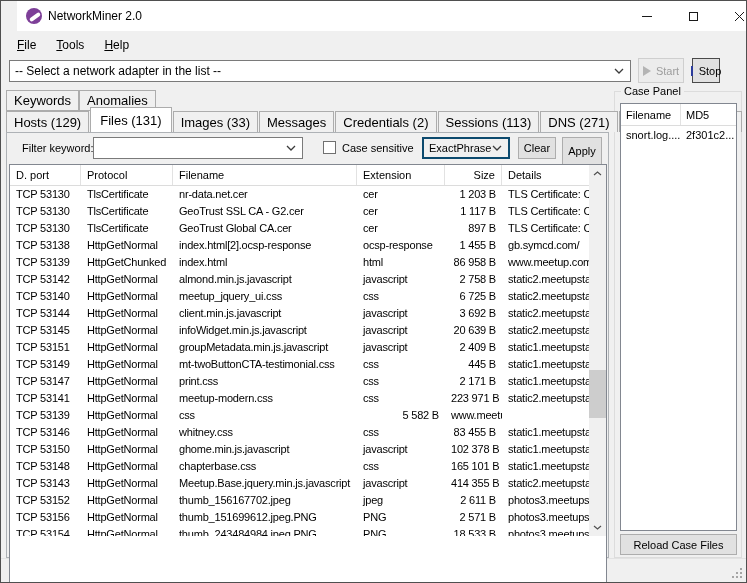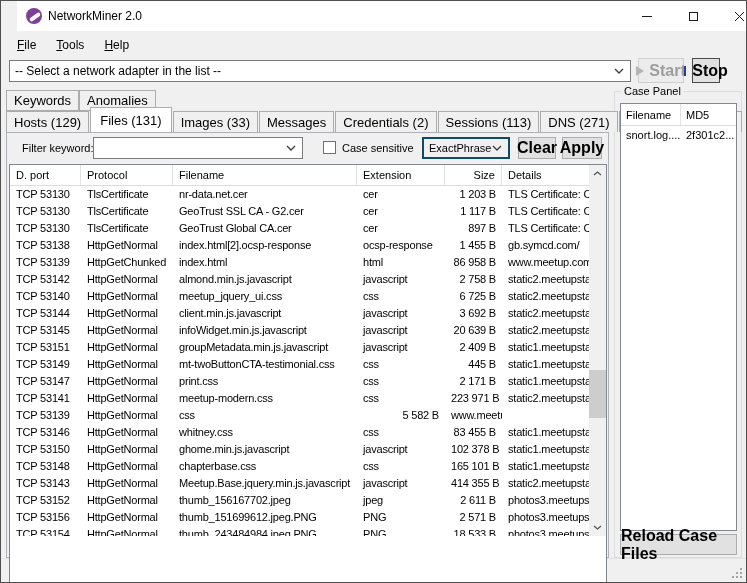--- a/index.html
+++ b/index.html
@@ -24,21 +24,21 @@
              display:flex; align-items:center; padding-left:6px; }
   .menu-item { font-size:12px; padding:4px 10px; }
   .menu-item::first-letter { text-decoration:underline; }
 
   
   .combo { background:#ffffff; border:1px solid #7a7a7a; display:flex; align-items:center;
            padding-left:5px; position:relative; }
   .combo .arrow { position:absolute; right:6px; top:50%; transform:translateY(-50%); }
   .adapter-combo { position:absolute; left:8px; top:59px; width:622px; height:22px; font-size:12px; }
   .btn { border:1px solid #adadad; background:#e1e1e1; display:flex; align-items:center;
-         justify-content:center; font-size:16px;font-weight:bold; }
+         justify-content:center; font-size:11px; }
   .start-btn { position:absolute; left:637px; top:57px; width:46px; height:25px;
                background:#ececec; border-color:#cfcfcf; color:#9d9d9d; gap:5px; }
   .play-icon { width:0; height:0; border-left:8px solid #b4b4b4; border-top:5px solid transparent;
                border-bottom:5px solid transparent; }
   .stop-btn { position:absolute; left:691px; top:57px; width:28px; height:25px;
               border:1px solid #4a4a4a; gap:6px; }
   .stop-icon { width:10px; height:10px; border:1px solid #2c3c9c; }
 
   
   .tab { height:22px; background:#f0f0f0; border:1px solid #acacac; border-bottom:none;
@@ -57,21 +57,21 @@
 
   
   .filter-label { position:absolute; left:9px; top:141px; z-index:2;padding-left:12px; }
   .filter-combo { position:absolute; left:92px; top:136px; width:210px; height:22px; z-index:2; }
   .checkbox { position:absolute; left:322px; top:140px; width:13px; height:13px; background:#ffffff;
               border:1px solid #707070; z-index:2; }
   .checkbox-label { position:absolute; left:341px; top:141px; z-index:2; }
   .match-combo { position:absolute; left:421px; top:136px; width:88px; height:22px; z-index:2;
                  background:#f0f0f0; border:2px solid #0c4a6e; }
   .clear-btn { position:absolute; left:517px; top:136px; width:38px; height:22px; z-index:2; }
-  .apply-btn { position:absolute; left:561px; top:136px; width:40px; height:22px; z-index:2; }
+  .apply-btn { position:absolute; left:561px; top:136px; width:40px; height:28px; z-index:2; }
 
   
   .listview { position:absolute; left:8px; top:163px; width:598px; height:449px; background:#ffffff;
               border:1px solid #828790; z-index:2; overflow:hidden; }
   .lv-header { display:grid; grid-template-columns:71px 92px 184px 88px 57px 1fr; height:21px;
                background:#ffffff; border-bottom:1px solid #dcdcdc; }
   .lv-header .hcell { display:flex; align-items:center; padding:0 6px; border-right:1px solid #e2e2e2;
                       white-space:nowrap; overflow:hidden; }
   .lv-header .hcell.num { justify-content:flex-end; }
   .lv-rows { position:absolute; left:0; top:21px; width:581px; height:350px; overflow:hidden; }

